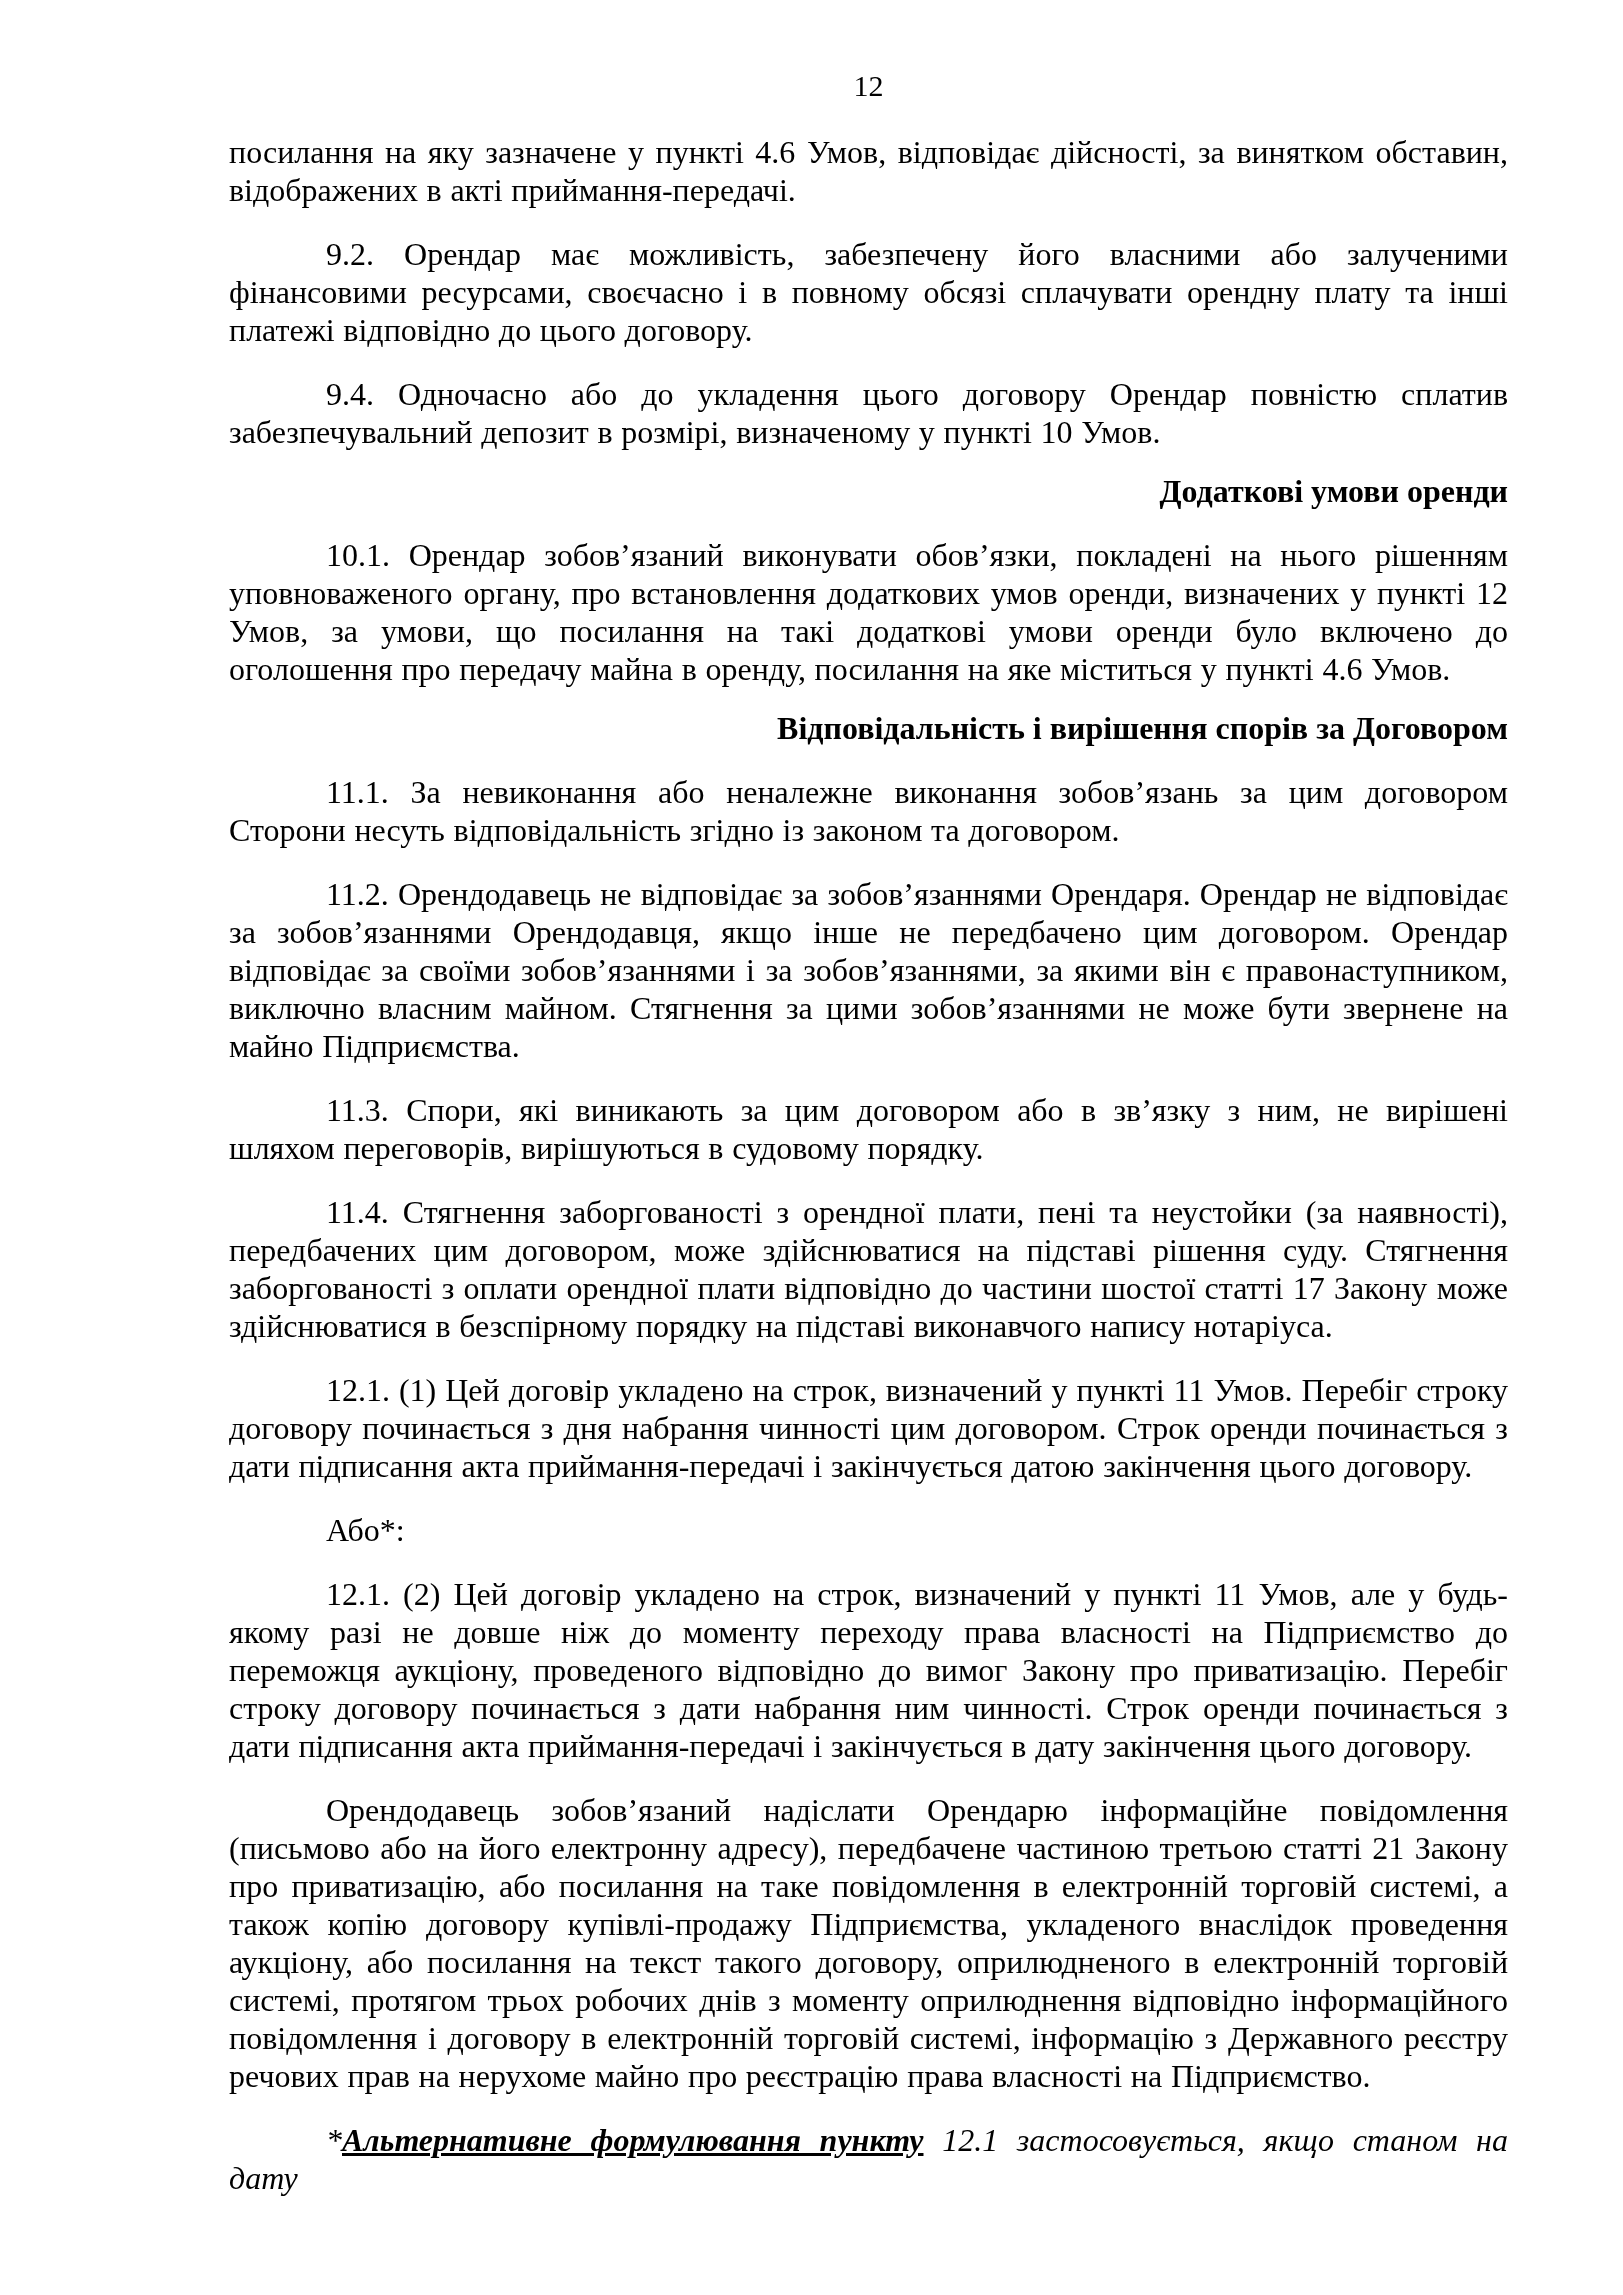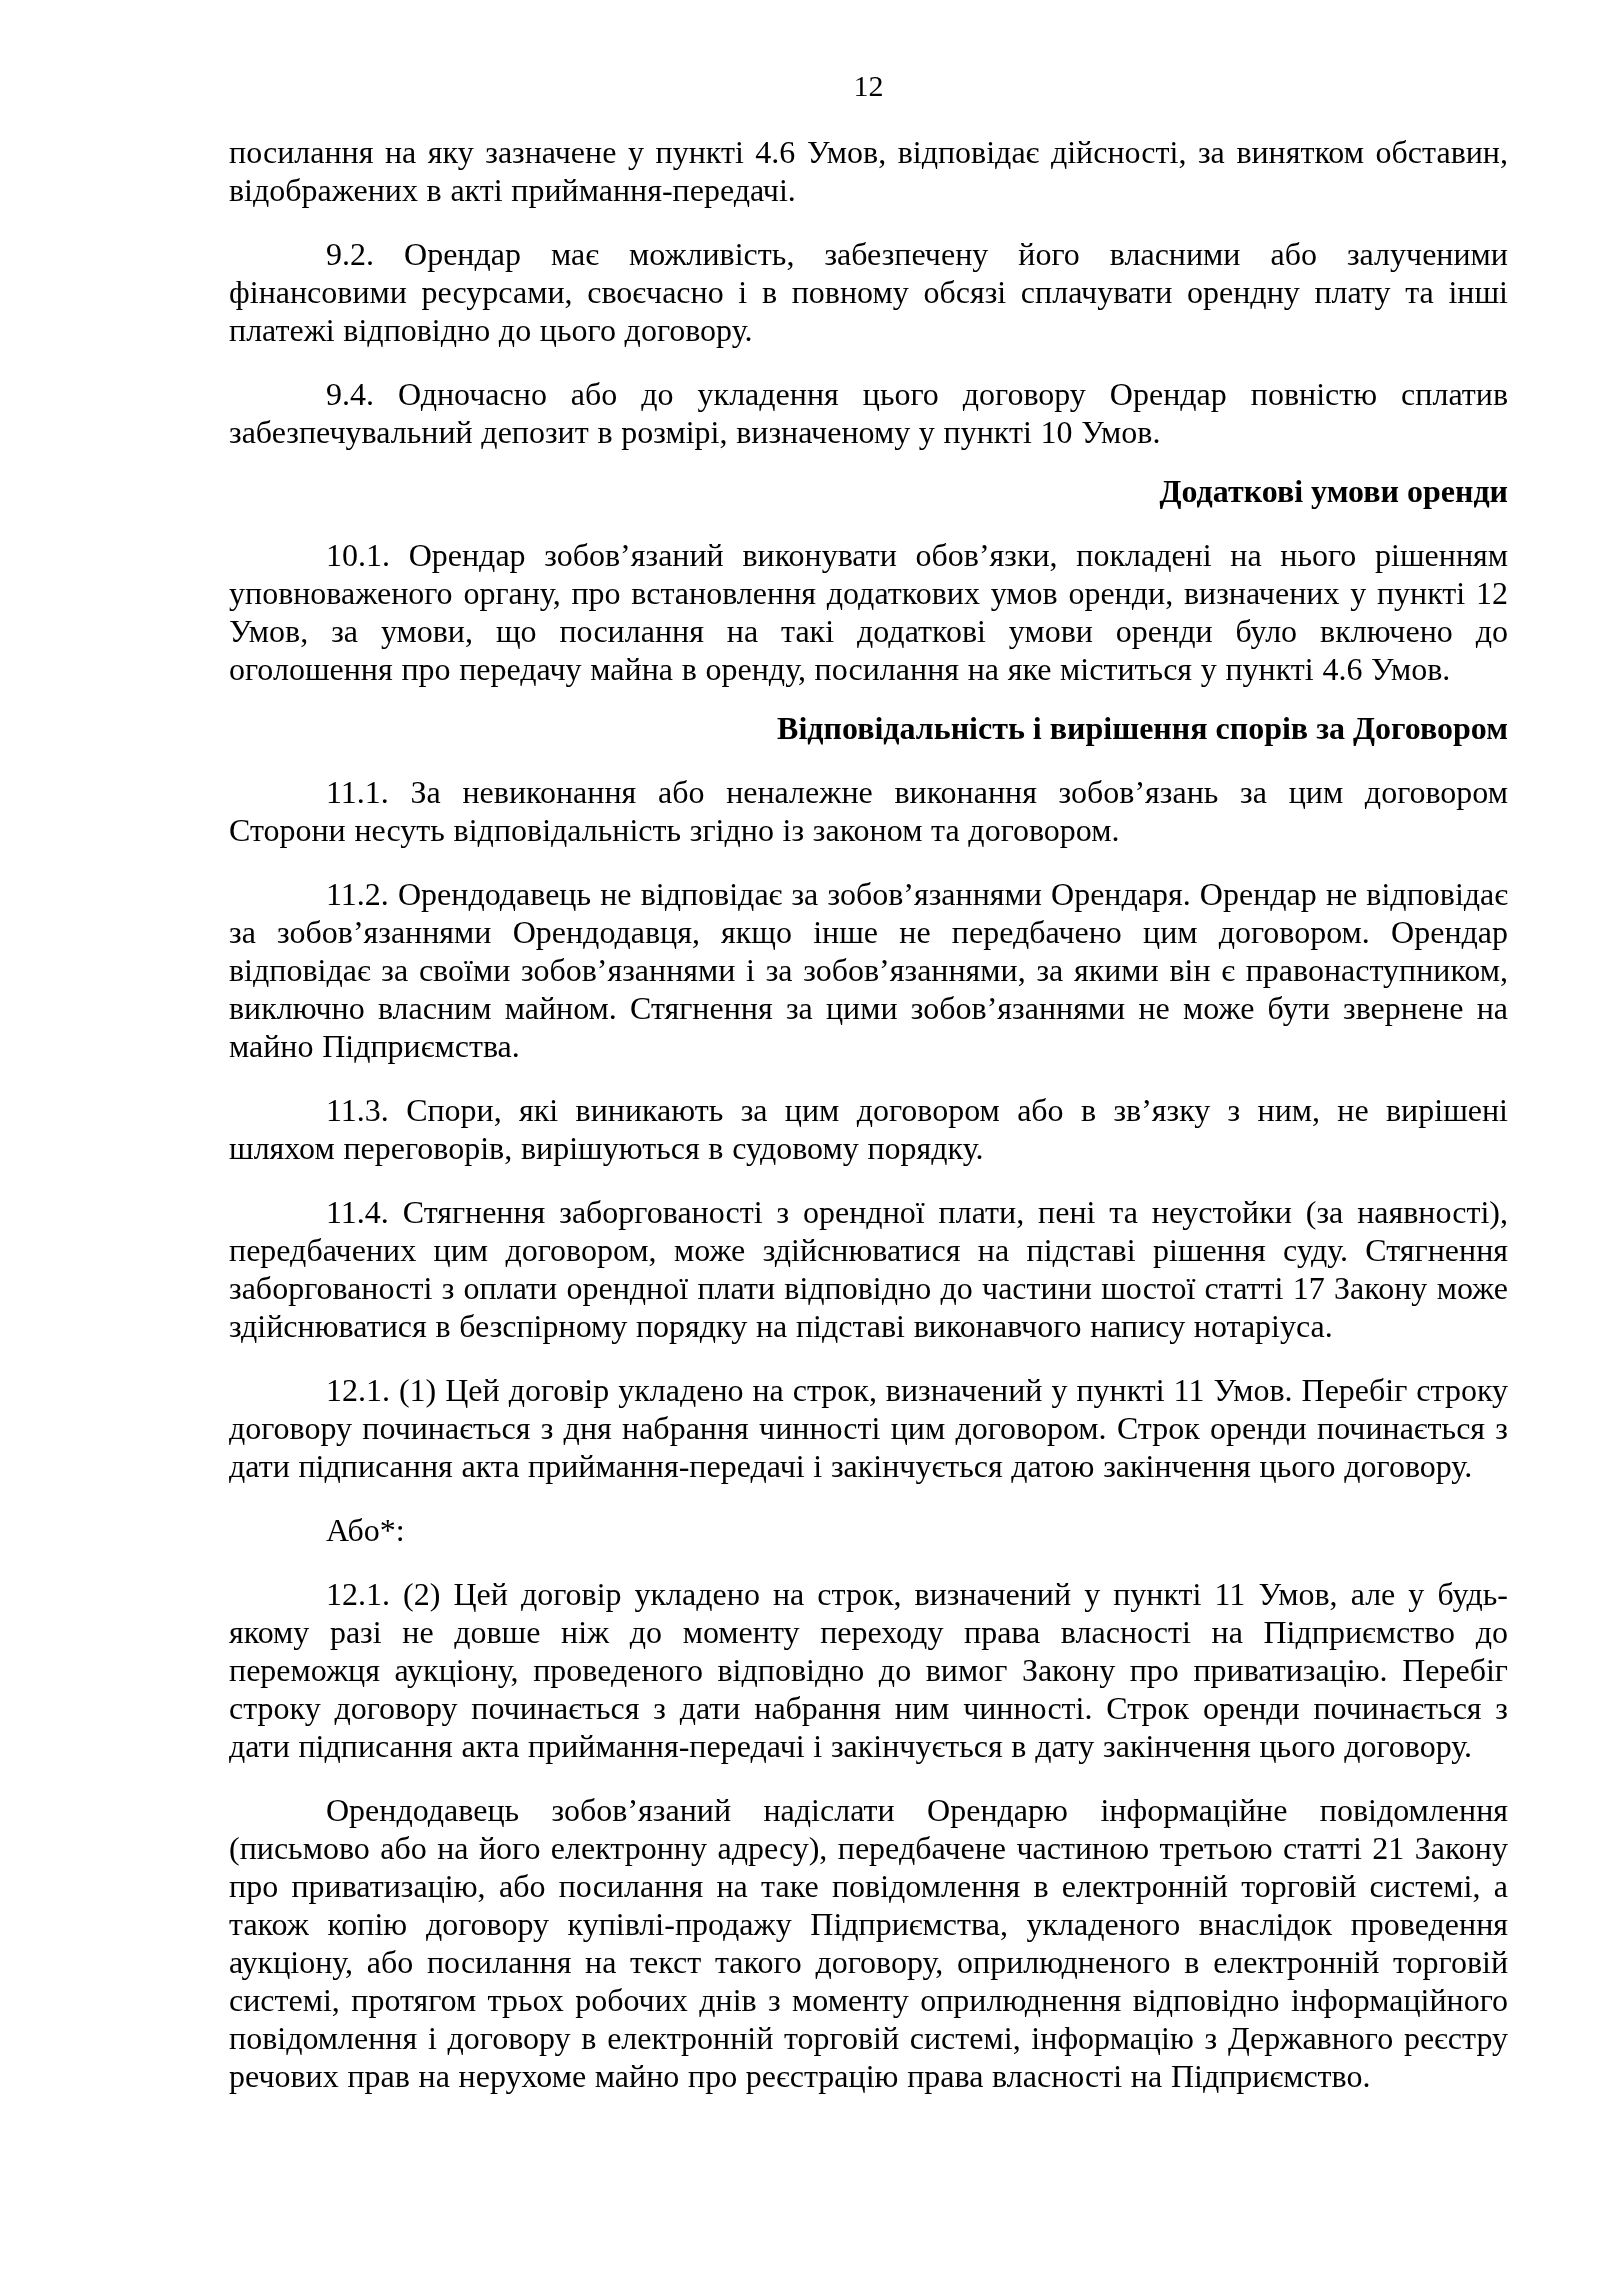--- a/index.html
+++ b/index.html
@@ -71,15 +71,16 @@
       <p class="body">10.1. Орендар зобов’язаний виконувати обов’язки, покладені на нього рішенням уповноваженого органу, про встановлення додаткових умов оренди, визначених у пункті 12 Умов, за умови, що посилання на такі додаткові умови оренди було включено до оголошення про передачу майна в оренду, посилання на яке міститься у пункті 4.6 Умов.</p>
       <h2 class="heading">Відповідальність і вирішення спорів за Договором</h2>
       <p class="body">11.1. За невиконання або неналежне виконання зобов’язань за цим договором Сторони несуть відповідальність згідно із законом та договором.</p>
       <p class="body">11.2. Орендодавець не відповідає за зобов’язаннями Орендаря. Орендар не відповідає за зобов’язаннями Орендодавця, якщо інше не передбачено цим договором. Орендар відповідає за своїми зобов’язаннями і за зобов’язаннями, за якими він є правонаступником, виключно власним майном. Стягнення за цими зобов’язаннями не може бути звернене на майно Підприємства.</p>
       <p class="body">11.3. Спори, які виникають за цим договором або в зв’язку з ним, не вирішені шляхом переговорів, вирішуються в судовому порядку.</p>
       <p class="body">11.4. Стягнення заборгованості з орендної плати, пені та неустойки (за наявності), передбачених цим договором, може здійснюватися на підставі рішення суду. Стягнення заборгованості з оплати орендної плати відповідно до частини шостої статті 17 Закону може здійснюватися в безспірному порядку на підставі виконавчого напису нотаріуса.</p>
       <p class="body">12.1. (1) Цей договір укладено на строк, визначений у пункті 11 Умов. Перебіг строку договору починається з дня набрання чинності цим договором. Строк оренди починається з дати підписання акта приймання-передачі і закінчується датою закінчення цього договору.</p>
       <p class="body">Або*:</p>
       <p class="body">12.1. (2) Цей договір укладено на строк, визначений у пункті 11 Умов, але у будь-якому разі не довше ніж до моменту переходу права власності на Підприємство до переможця аукціону, проведеного відповідно до вимог Закону про приватизацію. Перебіг строку договору починається з дати набрання ним чинності. Строк оренди починається з дати підписання акта приймання-передачі і закінчується в дату закінчення цього договору.</p>
       <p class="body">Орендодавець зобов’язаний надіслати Орендарю інформаційне повідомлення (письмово або на його електронну адресу), передбачене частиною третьою статті 21 Закону про приватизацію, або посилання на таке повідомлення в електронній торговій системі, а також копію договору купівлі-продажу Підприємства, укладеного внаслідок проведення аукціону, або посилання на текст такого договору, оприлюдненого в електронній торговій системі, протягом трьох робочих днів з моменту оприлюднення відповідно інформаційного повідомлення і договору в електронній торговій системі, інформацію з Державного реєстру речових прав на нерухоме майно про реєстрацію права власності на Підприємство.</p>
+      <p class="footnote"><span class="run-italic">*</span><span class="run-bold-italic-underline">Альтернативне формулювання пункту</span><span class="run-italic"> 12.1 застосовується, якщо станом на дату</span></p>
     </div>
 </div>
 
 
 </body></html>

